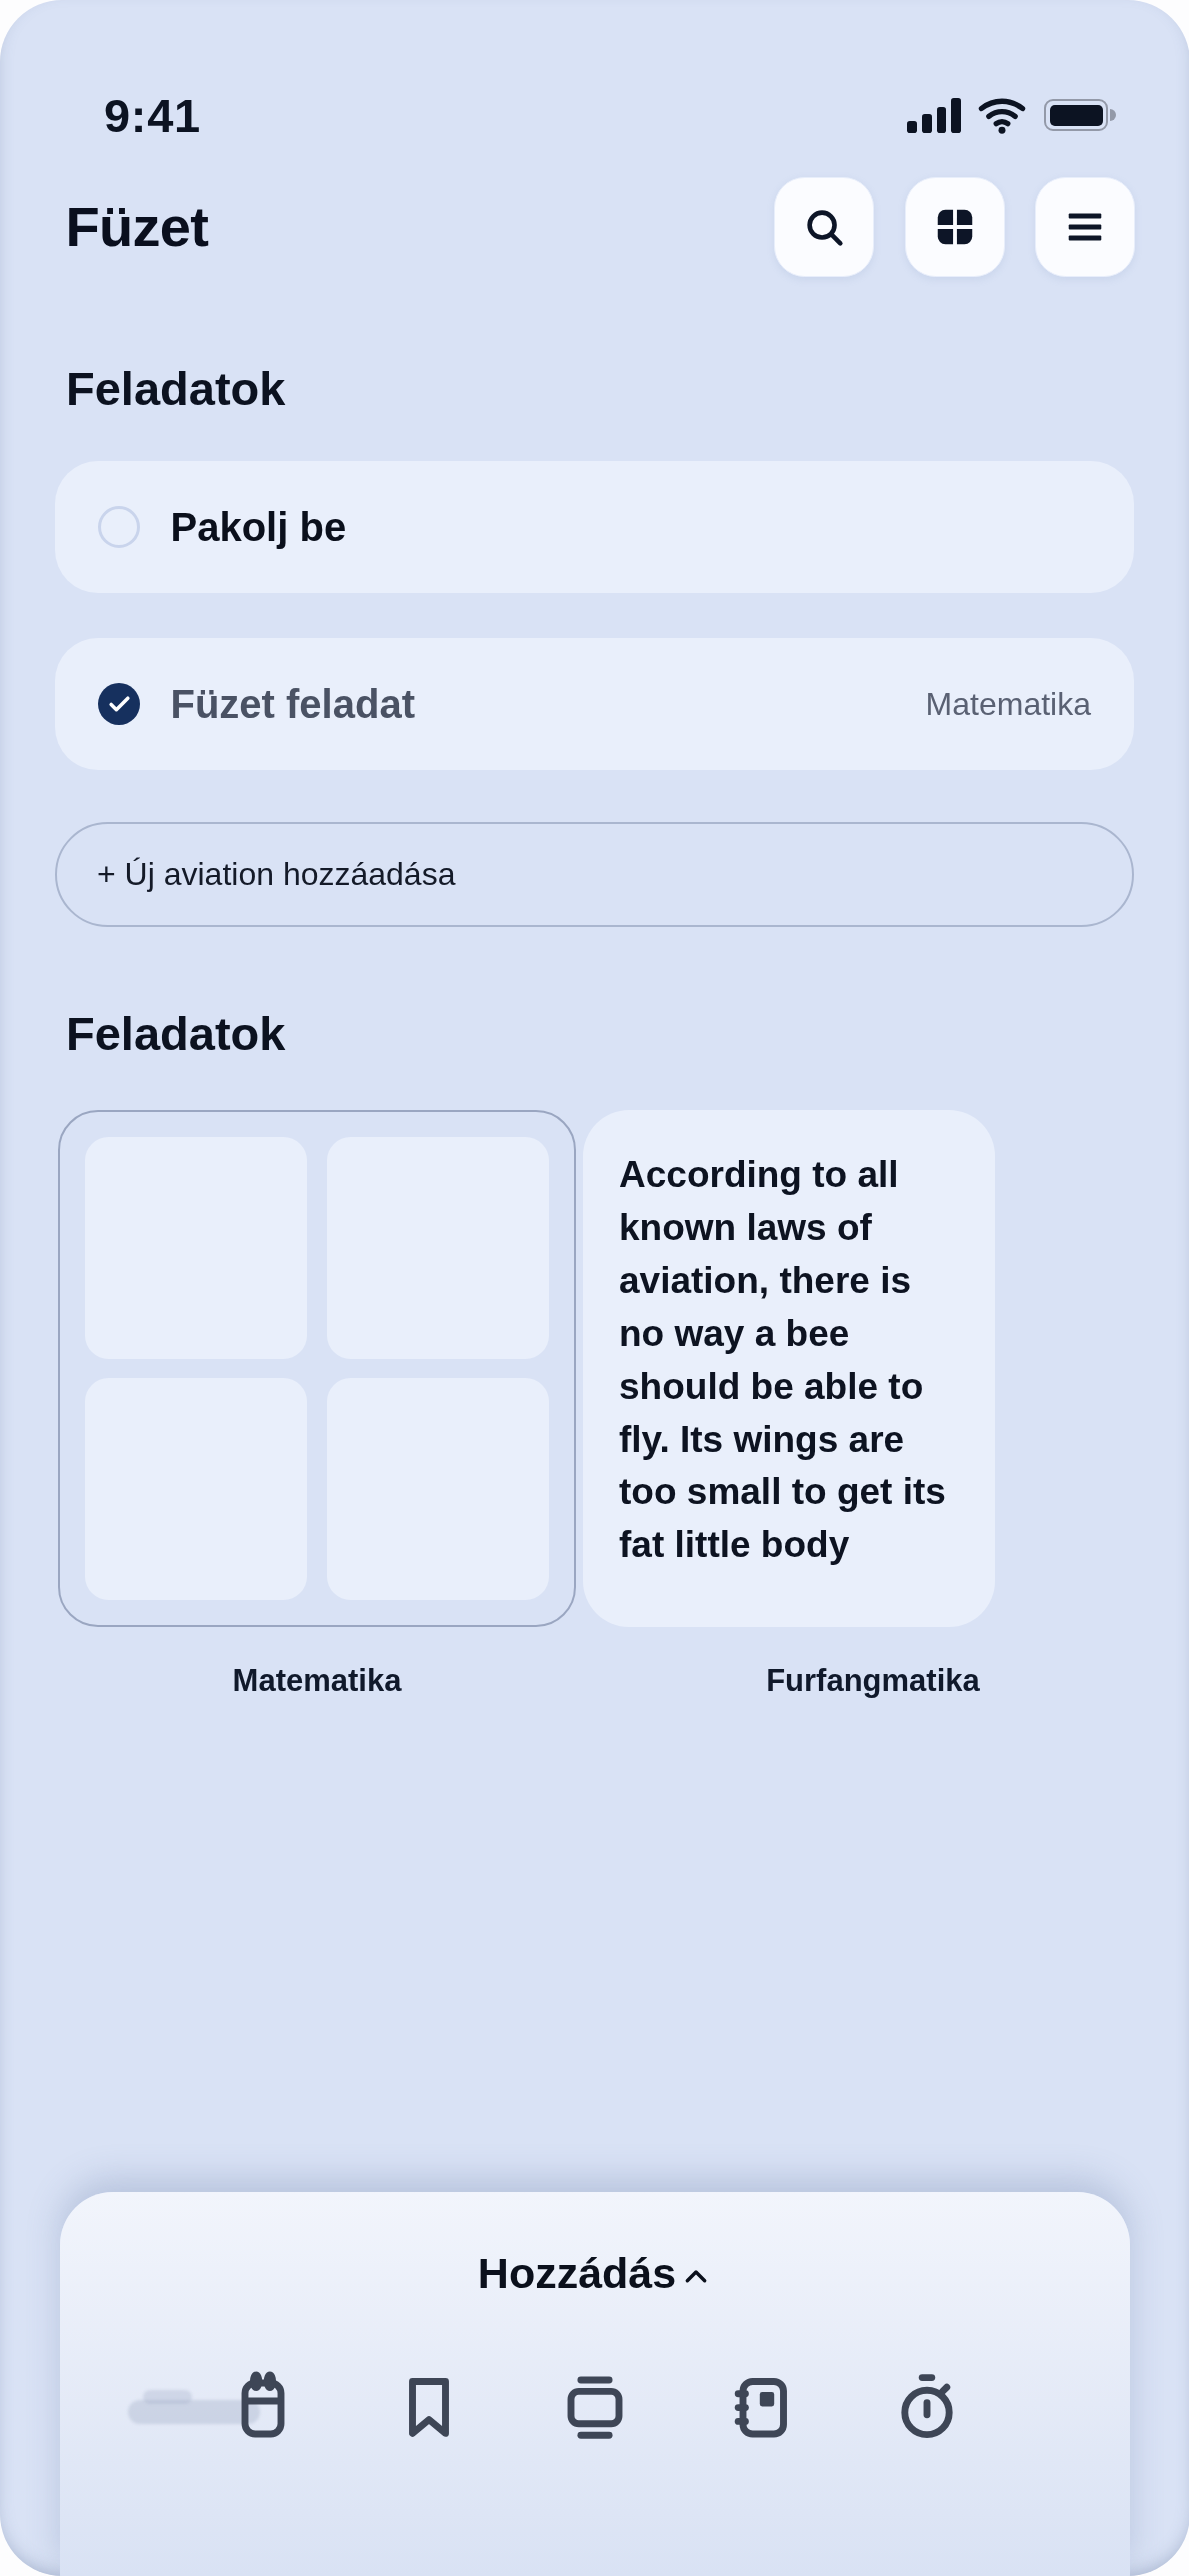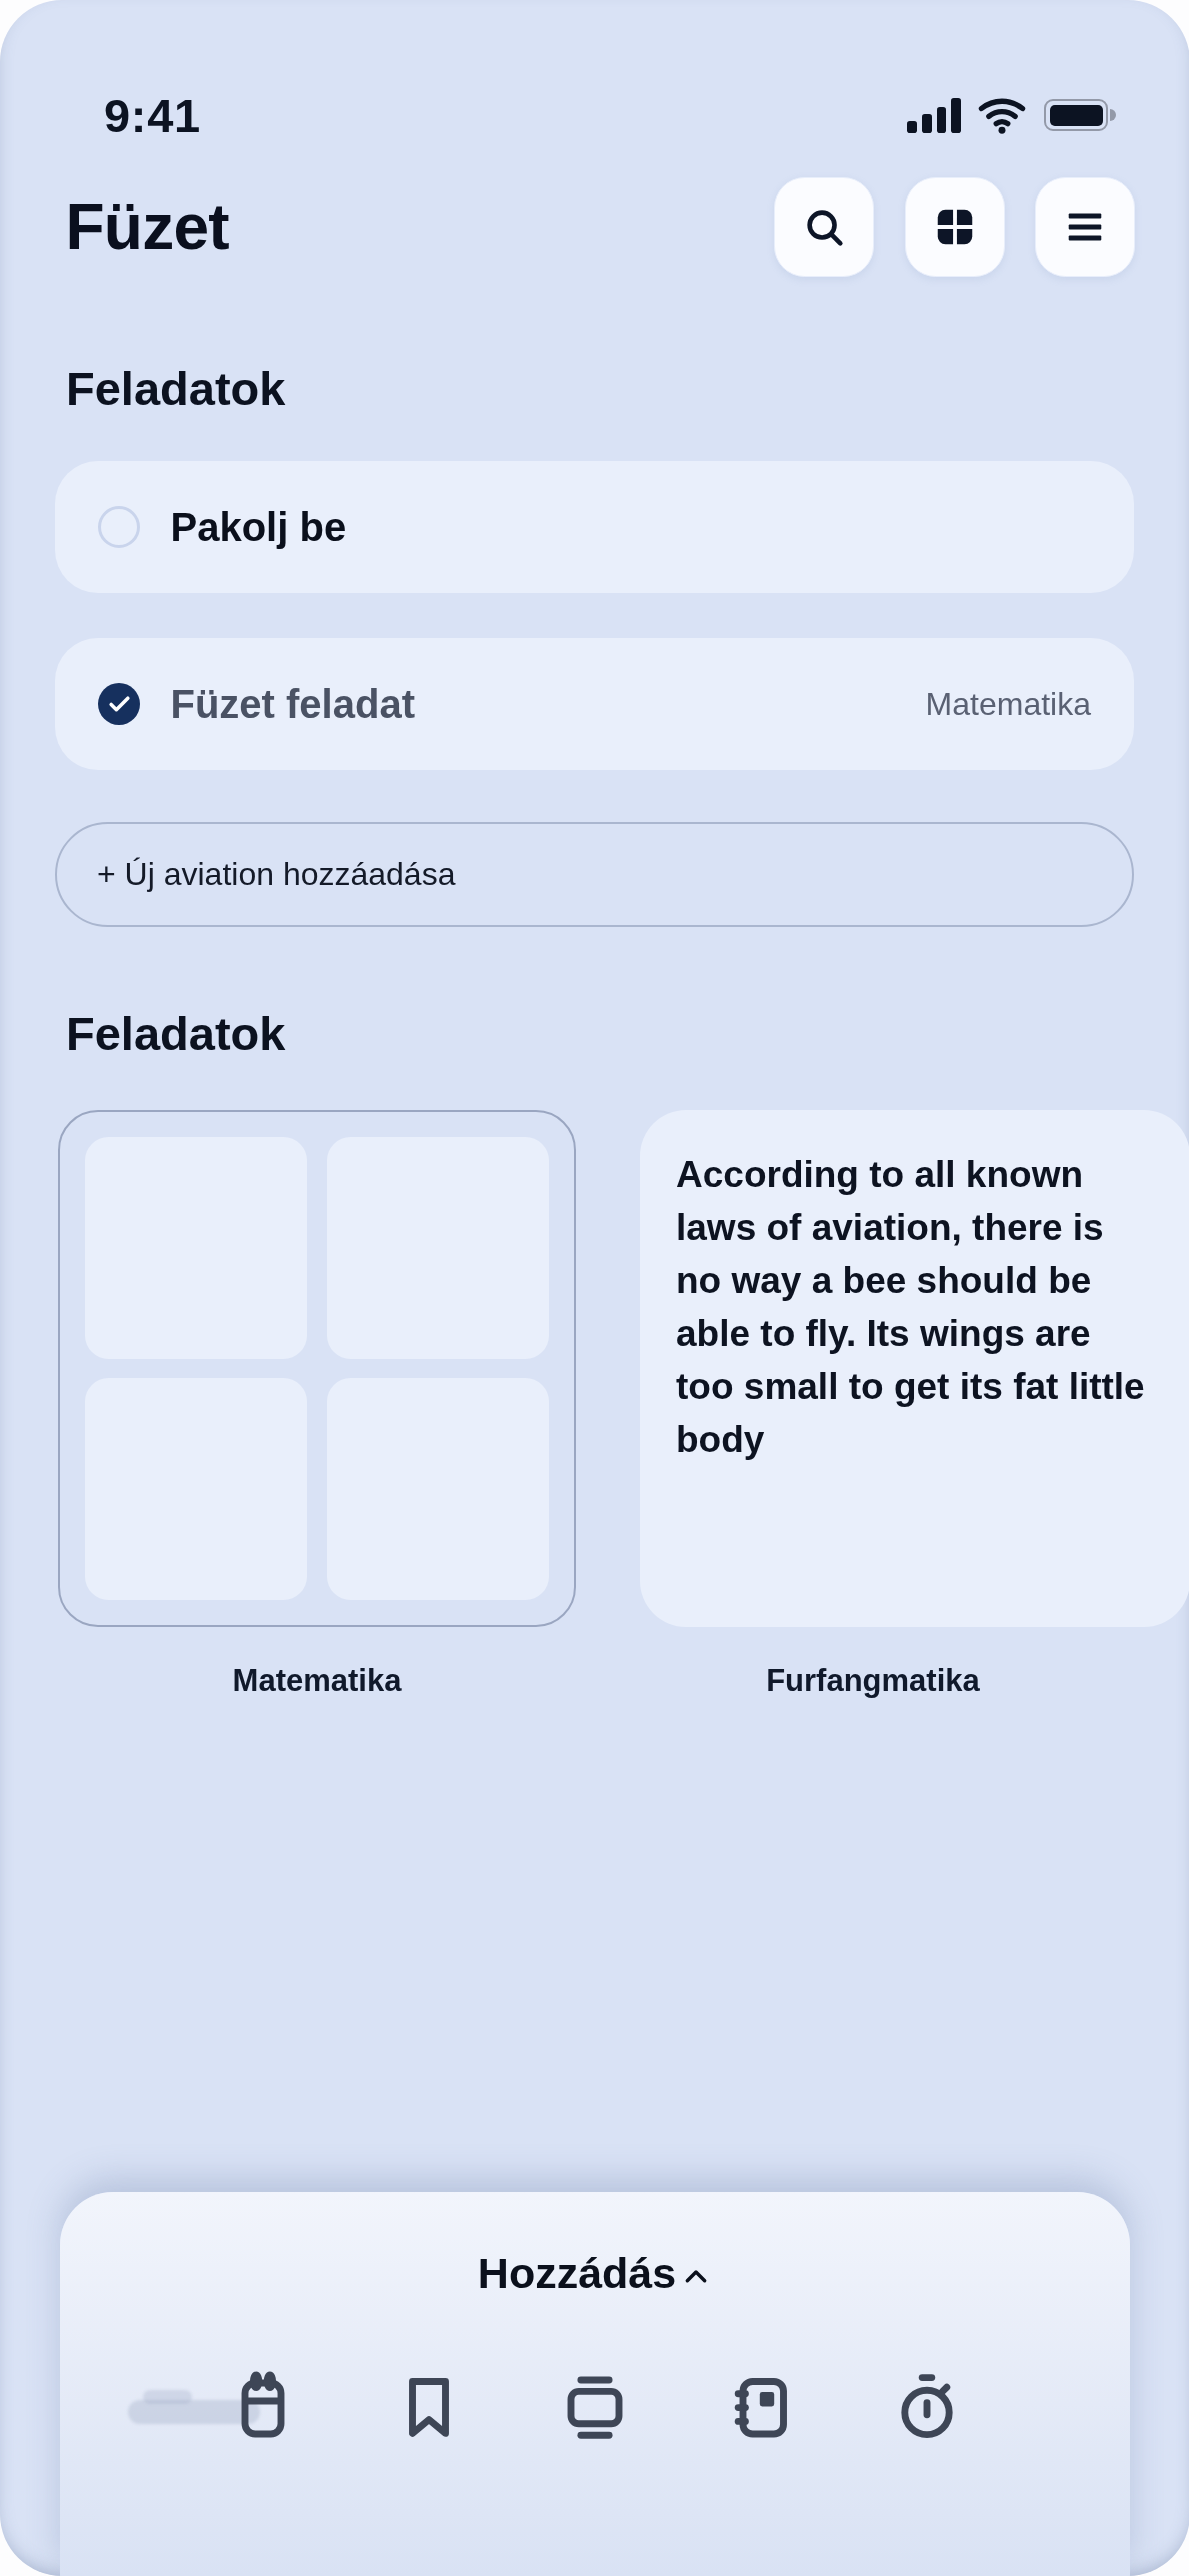--- a/index.html
+++ b/index.html
@@ -25,21 +25,21 @@
   .cell i:nth-child(3){height:26px;}.cell i:nth-child(4){height:35px;}
   .batt{position:relative;width:64px;height:32px;}
   .batt .shell{position:absolute;inset:0;border:2.8px solid #9399a8;border-radius:9px;}
   .batt .fill{position:absolute;left:5.5px;top:5.5px;right:5.5px;bottom:5.5px;background:#0c1322;border-radius:4.9px;}
   .batt .nub{position:absolute;right:-8.3px;top:9.7px;width:6.2px;height:12.5px;background:#9399a8;
     border-radius:0 6.2px 6.2px 0;}
 
   
   .header{position:absolute;top:175px;left:55px;right:55px;height:103px;
     display:flex;justify-content:space-between;align-items:center;}
-  .app-title{font-size:64px;font-weight:800;color:#0a0f1e;letter-spacing:-0.7px;margin-left:10.4px;}
+  .app-title{font-size:56px;font-weight:800;color:#0a0f1e;letter-spacing:-0.7px;margin-left:10.4px;}
   .hbtns{display:flex;gap:30.5px;}
   .hbtn{width:98px;height:98px;background:#fbfcff;border-radius:30.5px;
     border:1.4px solid #e8eefb;box-shadow:0 2.8px 7px rgba(140,160,200,.18);
     display:flex;align-items:center;justify-content:center;cursor:pointer;}
   .hbtn svg{width:46px;height:46px;}
 
   
   .sec-h{position:absolute;left:66px;font-size:47px;font-weight:700;color:#0c1220;}
 
   
@@ -59,21 +59,21 @@
     padding:0 40px;box-sizing:border-box;cursor:pointer;}
   .add-btn span{font-size:32px;color:#141a28;font-weight:500;}
 
   
   .grid-card{position:absolute;left:58px;top:1110px;width:518px;height:517px;
     border:2.8px solid #9aa6c1;border-radius:40px;box-sizing:border-box;
     padding:25px;display:grid;grid-template-columns:1fr 1fr;gap:19.4px;cursor:pointer;}
   .grid-card .cell-sq{background:#e9effb;border-radius:23.6px;}
   .text-card{position:absolute;background:#e9effb;border-radius:46px;box-sizing:border-box;cursor:pointer;
     font-size:37px;line-height:1.43;font-weight:600;color:#0d1321;}
-  .bee-card{left:640px;top:1110px;width:550px;height:517px;padding:39px 36px;overflow:hidden;}
+  .bee-card{left:583px;top:1110px;width:412px;height:517px;padding:39px 36px;overflow:hidden;}
   .lorem-card{left:58px;top:1740px;width:518px;height:458px;padding:40px 36px;
     box-shadow:0 5.5px 12.5px rgba(120,140,180,.28);}
   .card-label{position:absolute;top:1663px;width:518px;text-align:center;
     font-size:31px;font-weight:700;color:#10192b;}
   .card-label.l1{left:58px;}.card-label.l2{left:614px;}
 
   
   .sheet{position:absolute;left:60px;right:60px;top:2192px;bottom:0;
     border-radius:53px 53px 0 0;
     background:linear-gradient(180deg,#f2f5fc 0%,#e4eaf7 55%,#d9e2f4 100%);

